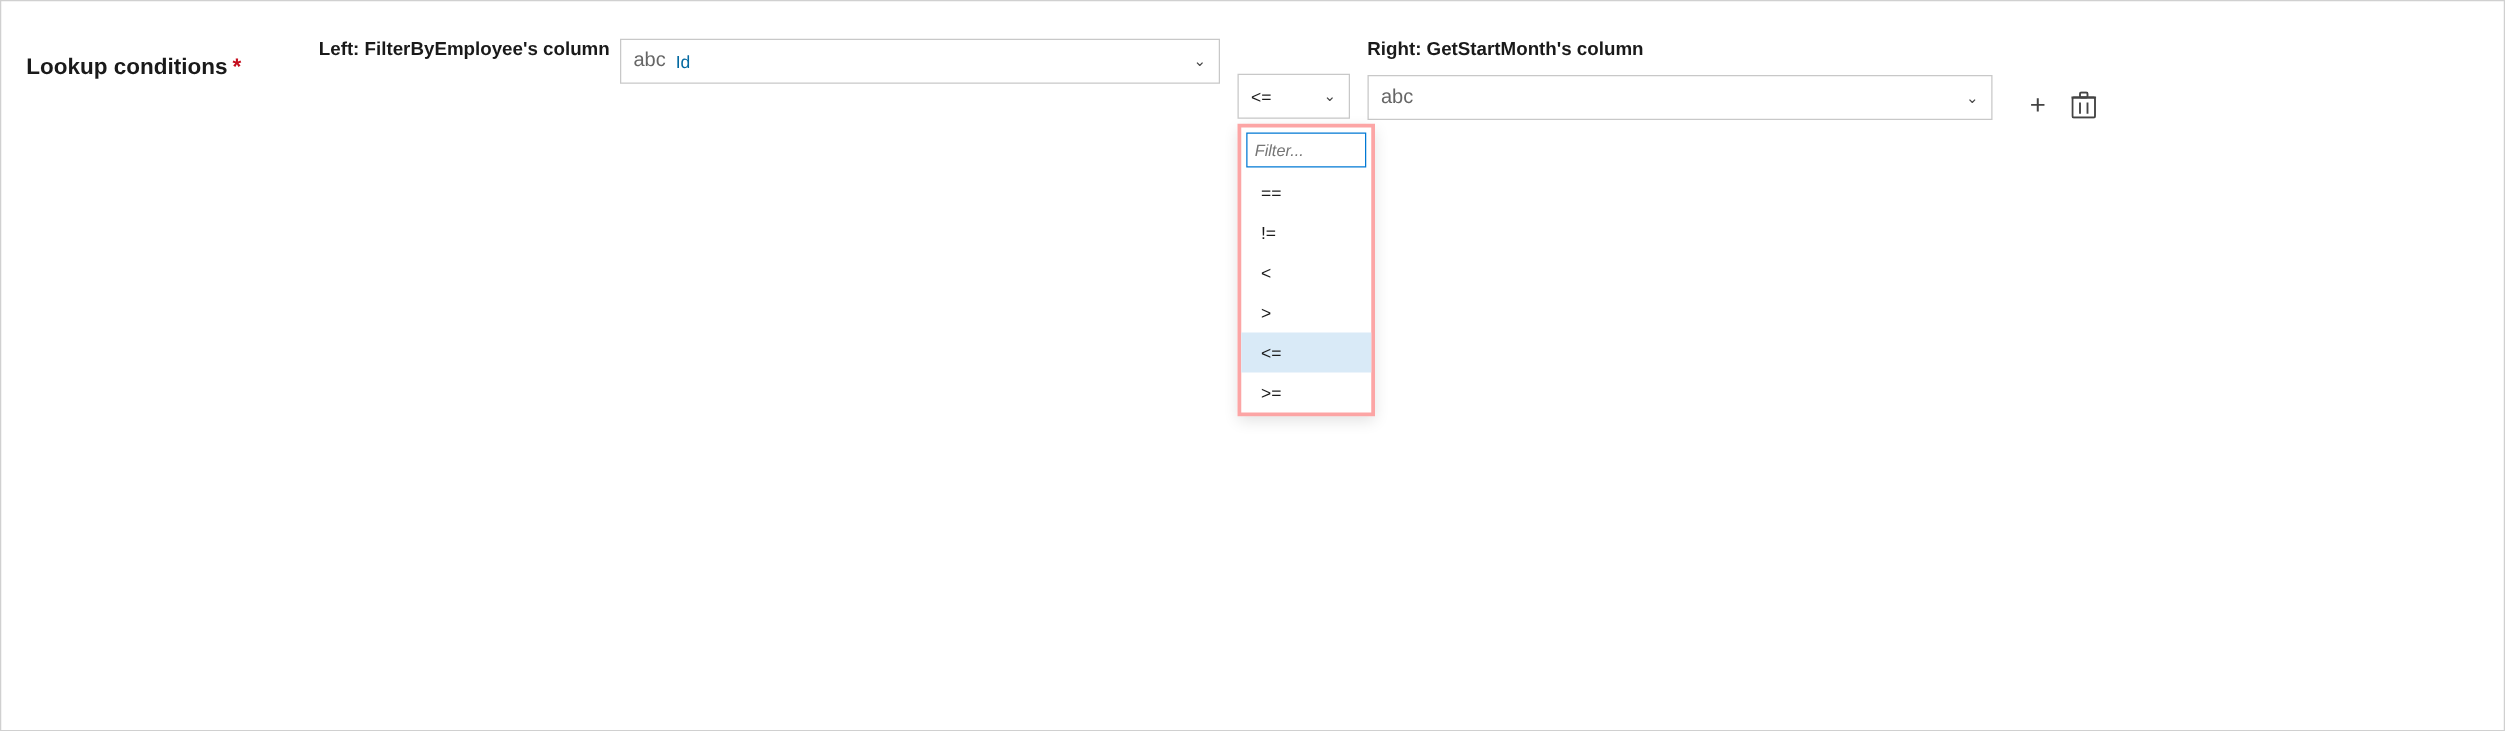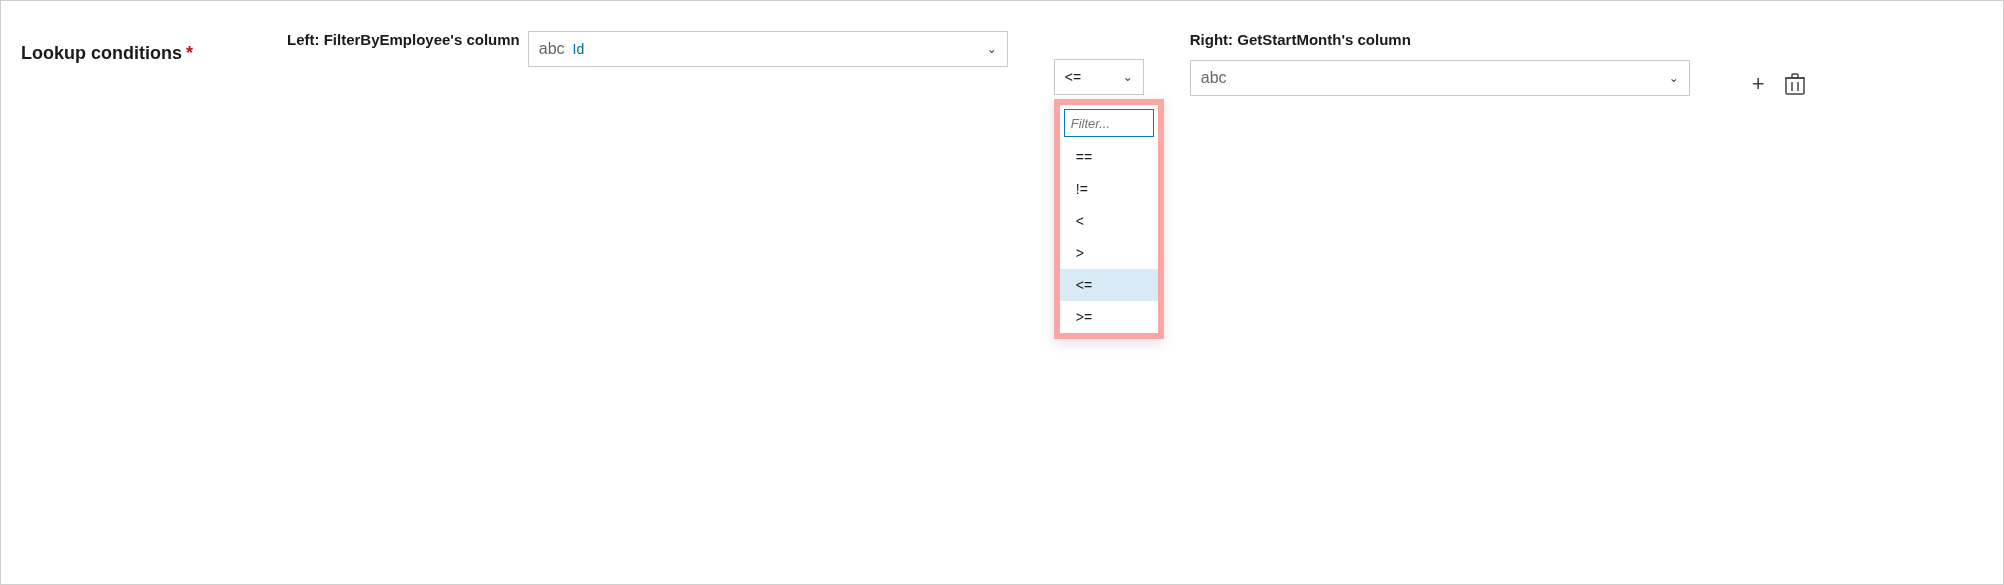--- a/index.html
+++ b/index.html
@@ -18,21 +18,21 @@
 
     .main-container {
       width: 2004px;
       height: 585px;
       background: #ffffff;
       border: 1px solid #d0d0d0;
       position: relative;
       display: flex;
       align-items: flex-start;
       padding: 30px 20px;
-      gap: 46px;
+      gap: 14px;
     }
 
     .lookup-label-group {
       display: flex;
       align-items: center;
       gap: 4px;
       min-width: 220px;
       margin-top: 12px;
     }
 
@@ -117,21 +117,21 @@
       font-size: 14px;
       color: #1a1a1a;
     }
 
     .dropdown-menu {
       position: absolute;
       top: 68px;
       left: 0;
       width: 110px;
       background: #ffffff;
-      border: 6px solid #fca5a5;
+      border: 3px solid #fca5a5;
       box-shadow: 0 4px 12px rgba(0,0,0,0.12);
       z-index: 100;
       min-width: 110px;
     }
 
     .filter-input-container {
       padding: 4px;
       border-bottom: none;
     }
 

